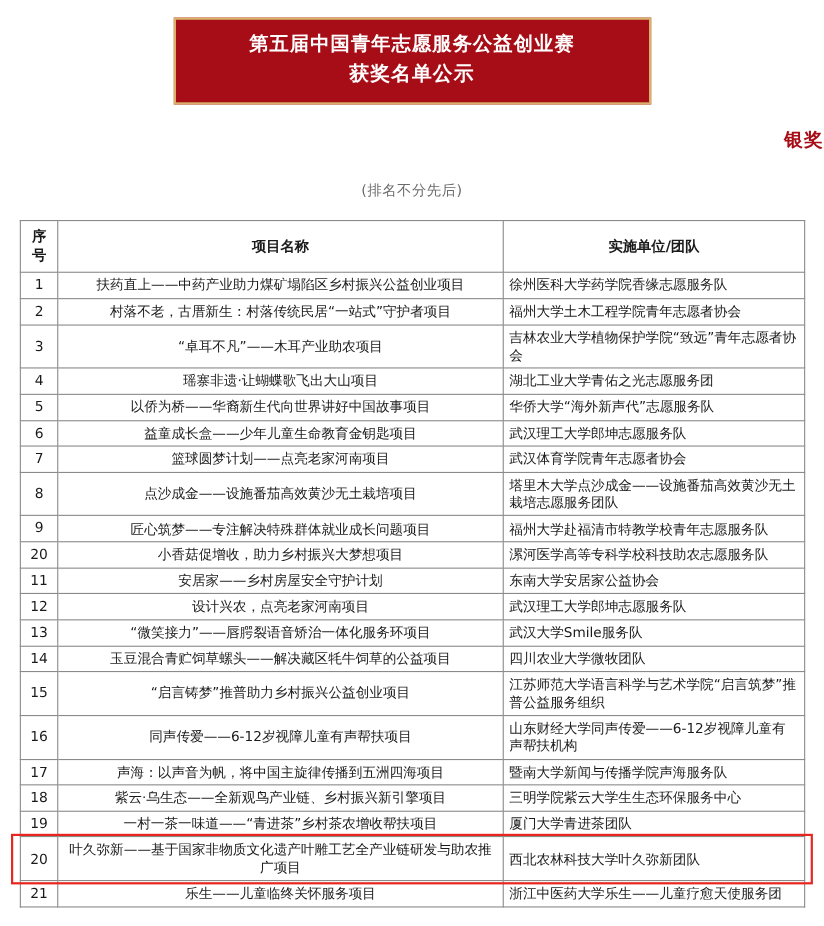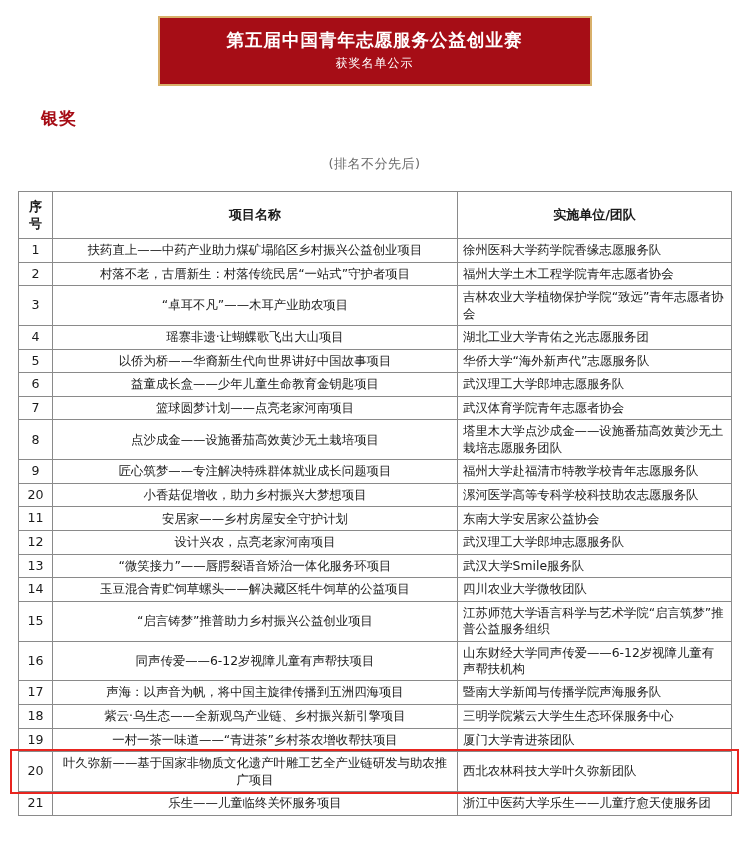--- a/index.html
+++ b/index.html
@@ -38,35 +38,34 @@
   .banner-line1 {
     color: #ffffff;
     font-size: 17.5px;
     font-weight: bold;
     letter-spacing: 1px;
     line-height: 1.55;
     white-space: nowrap;
   }
   .banner-line2 {
     color: #ffffff;
-    font-size: 12px;
-    font-weight: normal;
+    font-size: 18px;
+    font-weight: bold;
     letter-spacing: 1px;
     line-height: 1.55;
     white-space: nowrap;
   }
   
   .award-title {
-    text-align: left;
+    text-align: right;
     color: #a60d16;
     font-size: 17px;
     font-weight: bold;
     margin-top: 21px;
     letter-spacing: 1px;
-    margin-left: 41px;
   }
   .award-sub {
     text-align: center;
     color: #6b6b6b;
     font-size: 13px;
     margin-top: 25px;
     letter-spacing: 0.5px;
   }
   
   .table-wrap {

